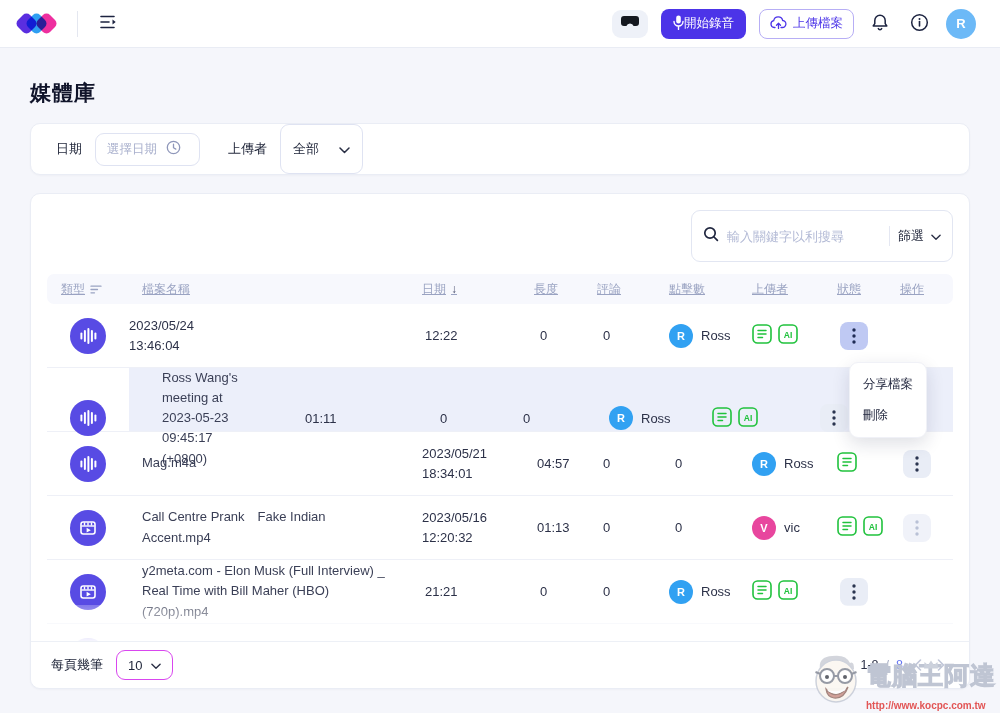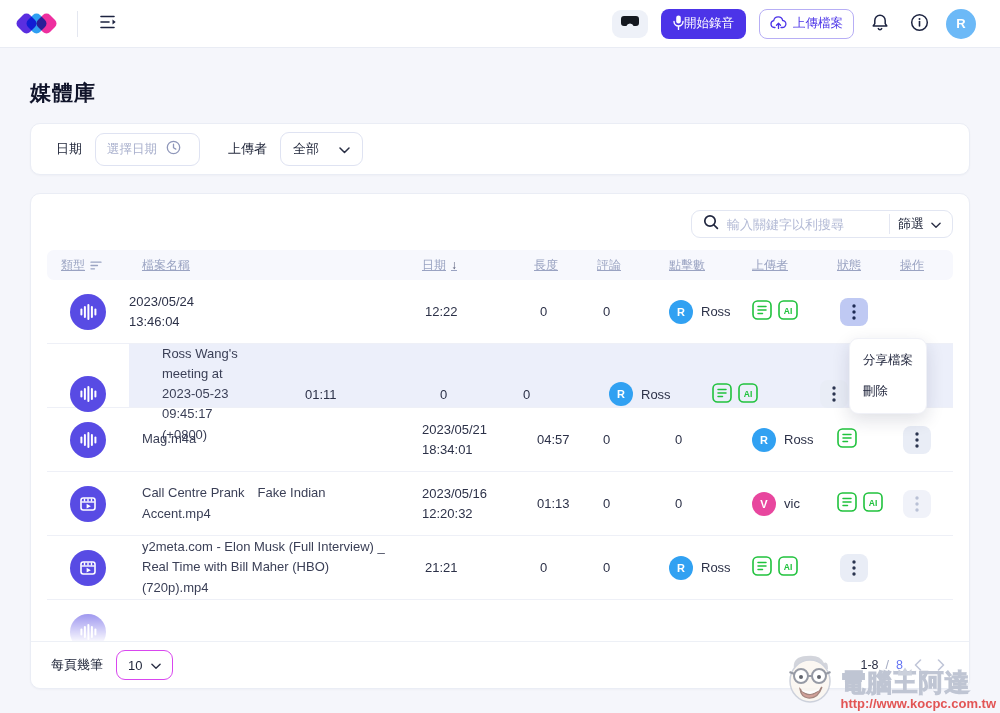--- a/index.html
+++ b/index.html
@@ -37,26 +37,26 @@
   }
   .avatar { width:30px; height:30px; border-radius:50%; background:#6cb9f7; color:#fff; font-size:13px; font-weight:bold; display:flex; align-items:center; justify-content:center; cursor:pointer; }
   
   .main { padding:0 30px; }
   .page-title { font-size:21px; font-weight:bold; color:#10142a; margin:31px 0 16px; letter-spacing:1px; }
   .card { background:#fff; border:1px solid #eaedf5; border-radius:10px; box-shadow:0 1px 2px rgba(25,35,70,.03); }
   .filter-card { height:52px; display:flex; align-items:center; padding:0 25px; gap:13px; }
   .f-label { font-size:13px; color:#1e2438; }
   .date-input { height:33px; min-width:105px; border:1px solid #dfe3f2; border-radius:9px; display:flex; align-items:center; gap:9px; padding:0 11px; cursor:pointer; }
   .date-input span { font-size:12.5px; color:#a9b0cd; }
-  .select-box { height:34px; border:1px solid #dfe3f2; border-radius:9px; display:flex; align-items:center; gap:20px; padding:0 12px; font-size:13px; color:#1e2438; cursor:pointer; background:#fff; }
+  .select-box { height:50px; border:1px solid #dfe3f2; border-radius:9px; display:flex; align-items:center; gap:20px; padding:0 12px; font-size:13px; color:#1e2438; cursor:pointer; background:#fff; }
   .filter-card .f-label.second { margin-left:15px; }
   
   .table-card { margin-top:18px; height:496px; display:flex; flex-direction:column; padding:16px 16px 0; position:relative; }
   .search-row { display:flex; justify-content:flex-end; margin-bottom:12px; }
-  .search-box { width:262px; height:28px; border:1px solid #e2e6f2; border-radius:9px; display:flex; align-items:center; gap:8px; padding:0 11px; background:#fff; }
+  .search-box { width:262px; height:52px; border:1px solid #e2e6f2; border-radius:9px; display:flex; align-items:center; gap:8px; padding:0 11px; background:#fff; }
   .search-box input { flex:1; min-width:0; border:none; outline:none; font-size:13px; font-family:inherit; color:#3a3f58; background:transparent; }
   .search-box input::placeholder { color:#b4bbd6; }
   .sb-divider { width:1px; height:20px; background:#e4e7f2; }
   .sb-filter { display:flex; align-items:center; gap:7px; font-size:13px; color:#1e2438; cursor:pointer; white-space:nowrap; }
   .tbl-wrap { flex:1; overflow:hidden; position:relative; }
   .thead, .trow { display:grid; grid-template-columns:82px minmax(0,1fr) 112px 63px 72px 83px 85px 63px 53px; align-items:center; }
   .thead { height:30px; background:#f7f8fd; border-radius:7px; color:#9aa3c2; font-size:12px;text-decoration:underline; }
   .thead .hcell { display:flex; align-items:center; gap:5px; }
   .thead .hcell:first-child { padding-left:14px; }
   .thead .hcell:nth-child(2) { padding-left:13px; }
@@ -87,21 +87,21 @@
   .pg-range { color:#2a2f45; }
   .pg-sep { color:#a3aac2; }
   .pg-total { color:#6474f4; }
   .pg-chev { background:none; border:none; padding:2px 4px; cursor:pointer; display:flex; align-items:center; }
   
   .watermark { position:absolute; right:0; bottom:2px; display:flex; align-items:flex-end; gap:4px; z-index:20; pointer-events:none; }
   .wm-text { display:flex; flex-direction:column; padding-right:4px; }
   .wm-title-wrap { position:relative; }
   .wm-title { font-size:25px; font-weight:bold; letter-spacing:1px; color:#d5d9e3; -webkit-text-stroke:1px #bfc5d3; line-height:1.05; }
   .wm-crown { position:absolute; top:-7px; left:57px; }
-  .wm-url { font-size:13px; font-weight:bold; color:#e25555; margin-top:1px; }
+  .wm-url { font-size:10px; font-weight:bold; color:#e25555; margin-top:12px; }
 </style>
 </head>
 <body>
 
 <header class="topbar">
   <div class="logo">
     <i class="d1"></i>
     <i class="d2"></i>
     <i class="d3"></i>
   </div>

